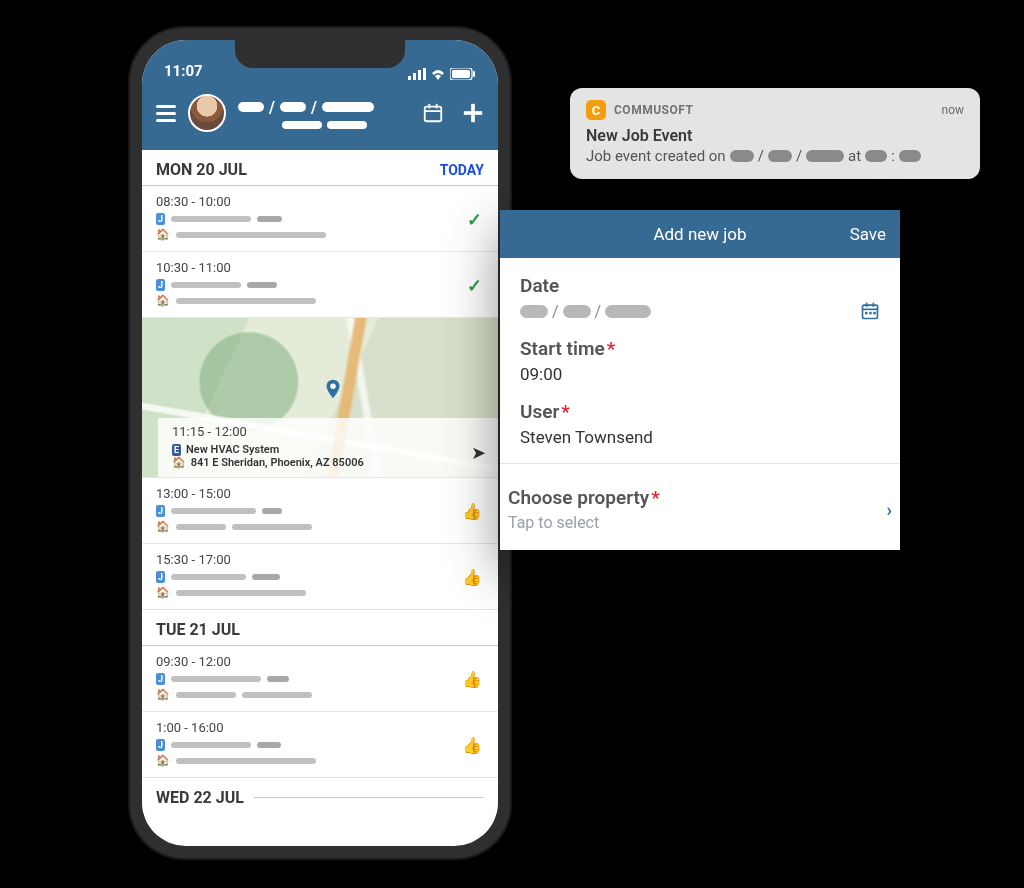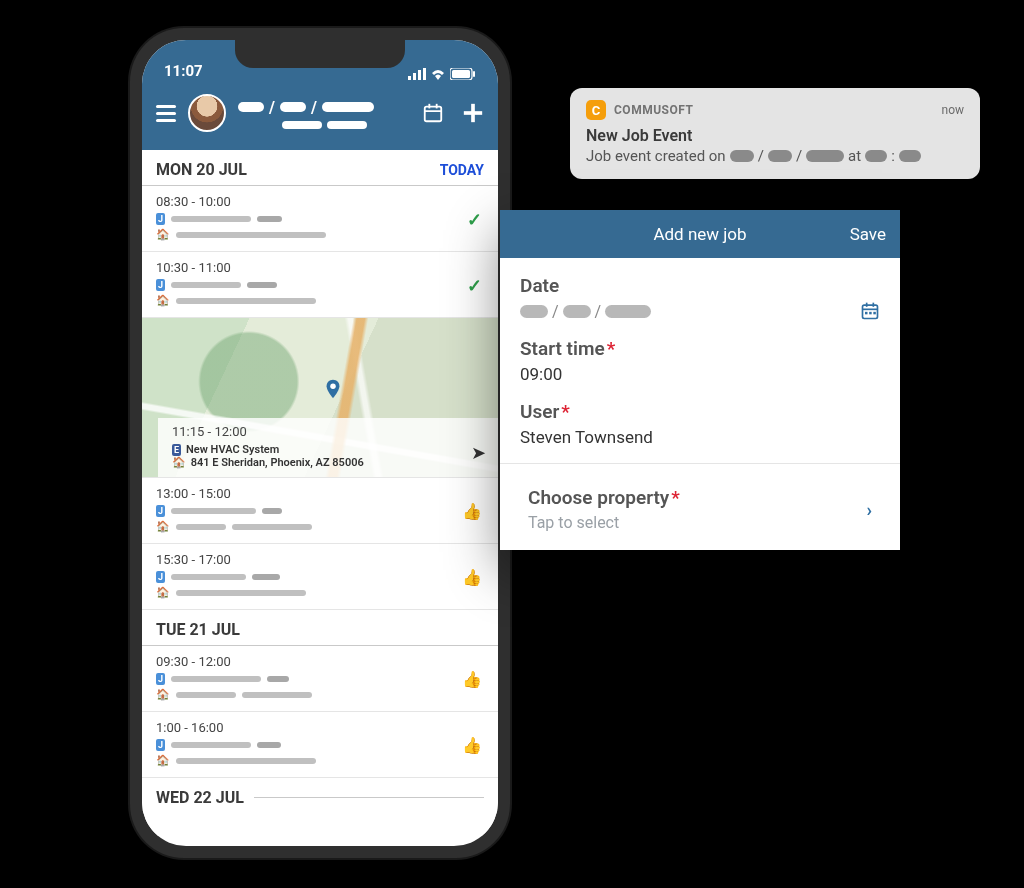--- a/index.html
+++ b/index.html
@@ -153,21 +153,21 @@
   .field-label { font-size:19px; font-weight:600; color:#555; margin-bottom:4px; display:block; }
   .req { color:#d23; margin-left:2px; }
   .field-value { font-size:17px; color:#333; }
   .field-row { display:flex; gap:8px; }
   .field-row .field { flex:1; }
   .date-field { display:flex; align-items:center; justify-content:space-between; }
   .date-redact { display:flex; gap:4px; align-items:center; }
   .date-redact .redact { background:#b8b8b8; height:13px; }
   .panel-divider { border:none; border-top:1px solid #e5e5e5; margin:6px -20px 0; }
   .select-row {
-    padding:14px 28px 18px;
+    padding:14px 8px 18px;
     display:flex; align-items:center; justify-content:space-between;
   }
   .select-row .placeholder { color:#9aa0a6; font-size:16px; }
   .chevron { color:#2f6fa3; font-size:18px; font-weight:bold; }
 
   
   .notif {
     position:absolute;
     left: 570px; top: 88px;
     width: 410px;

